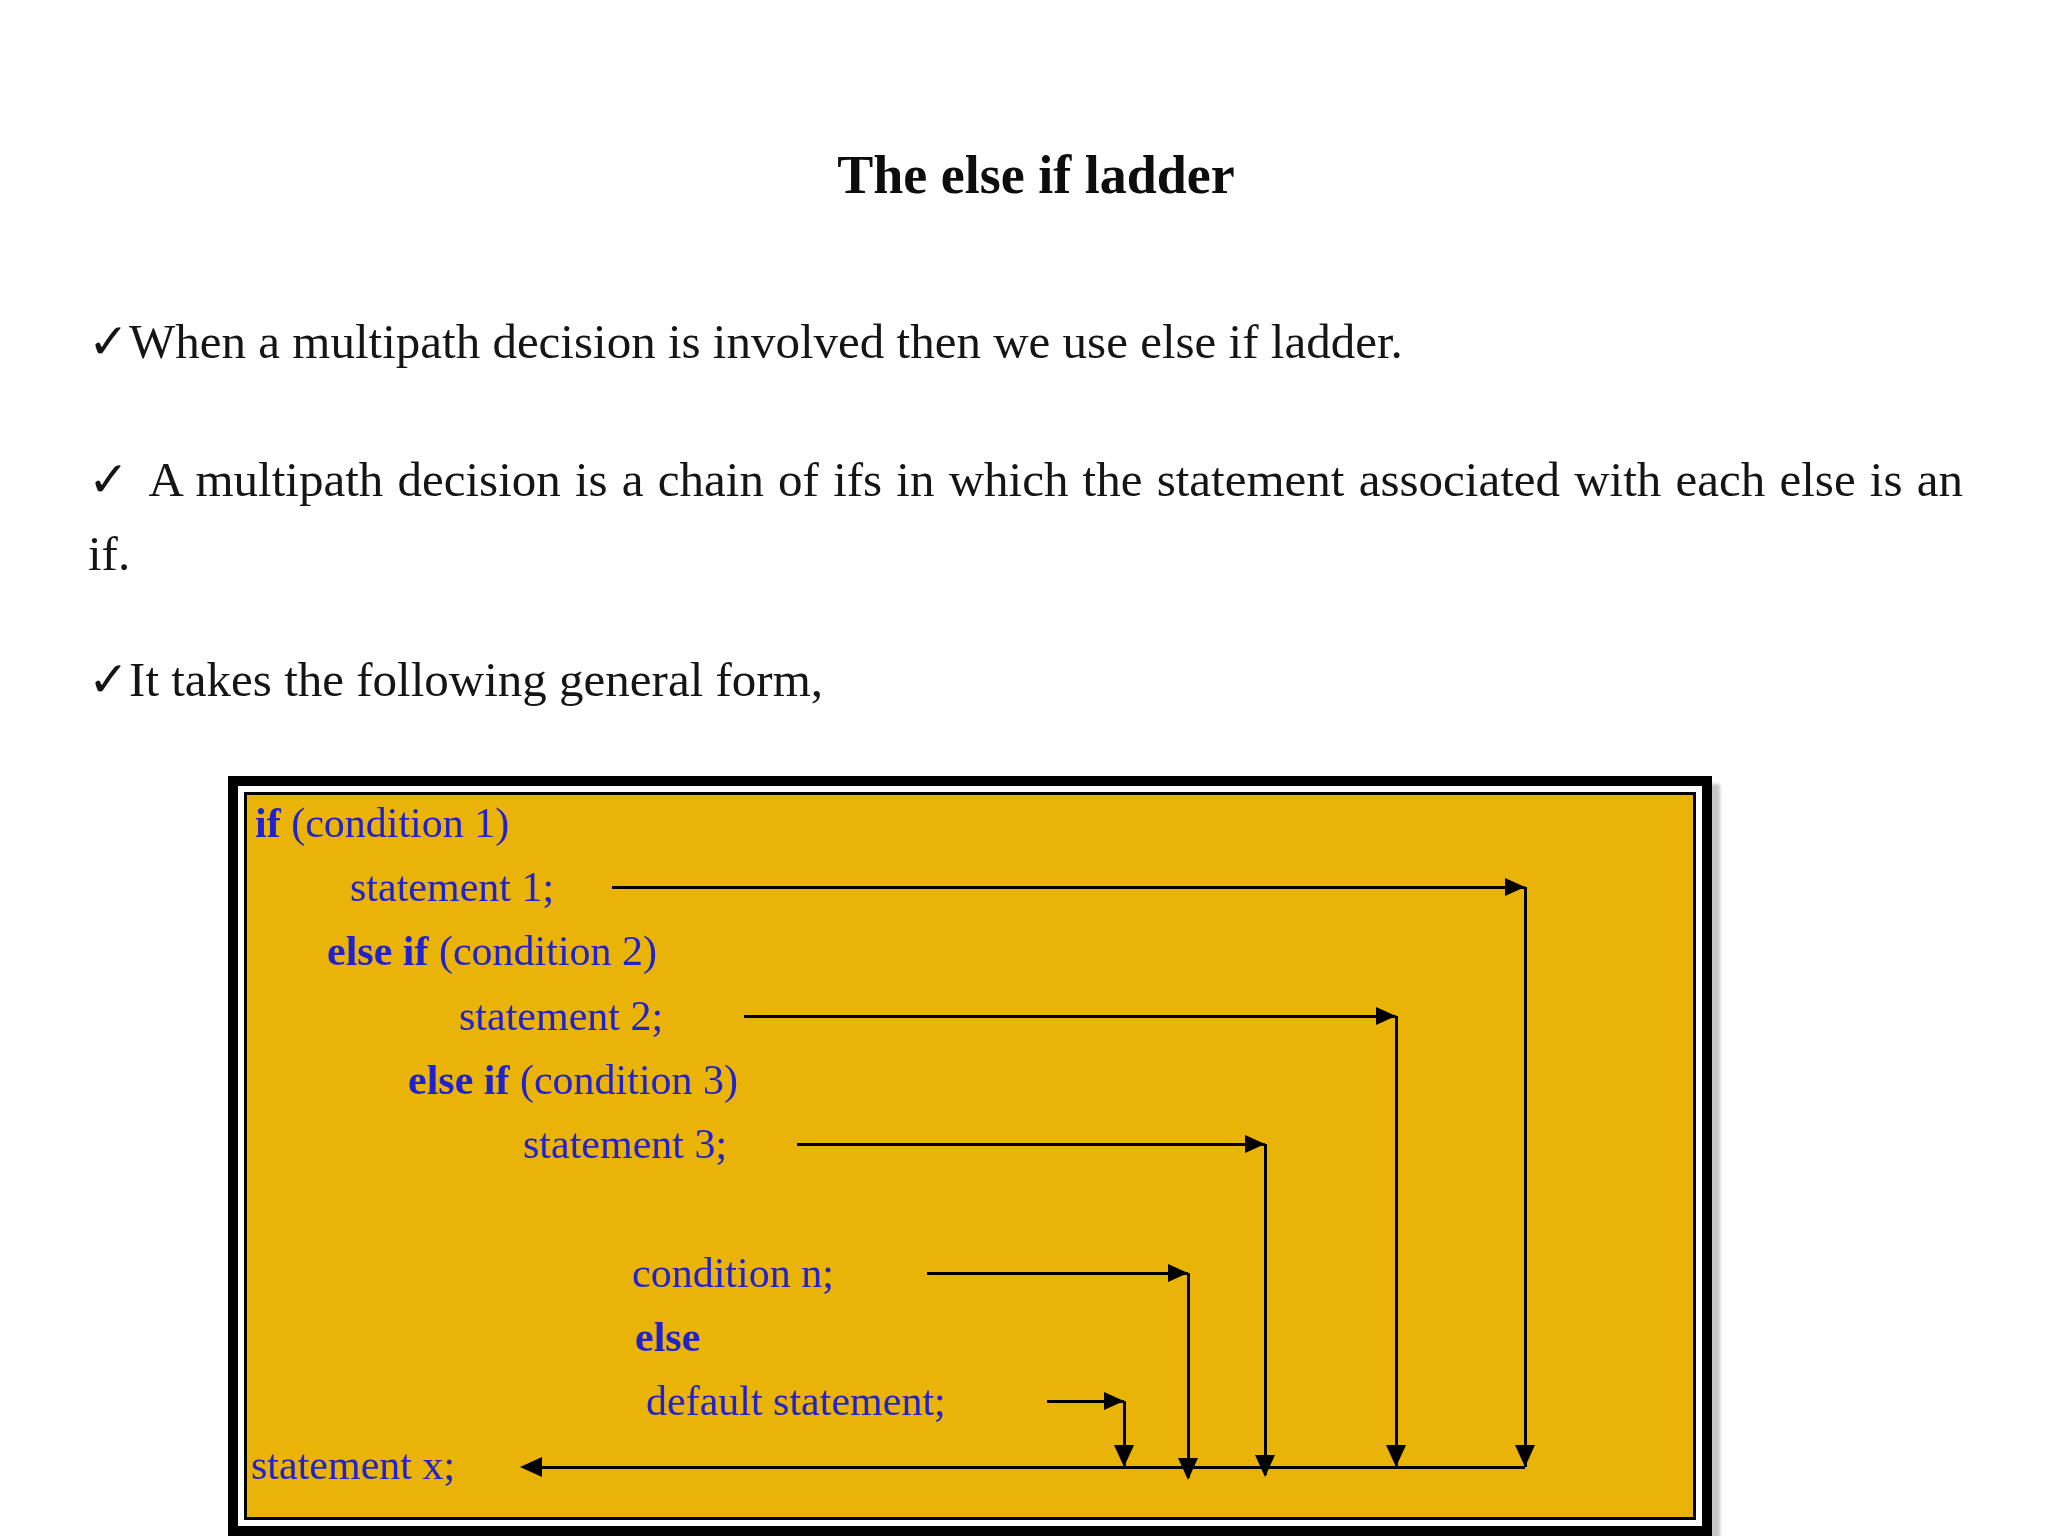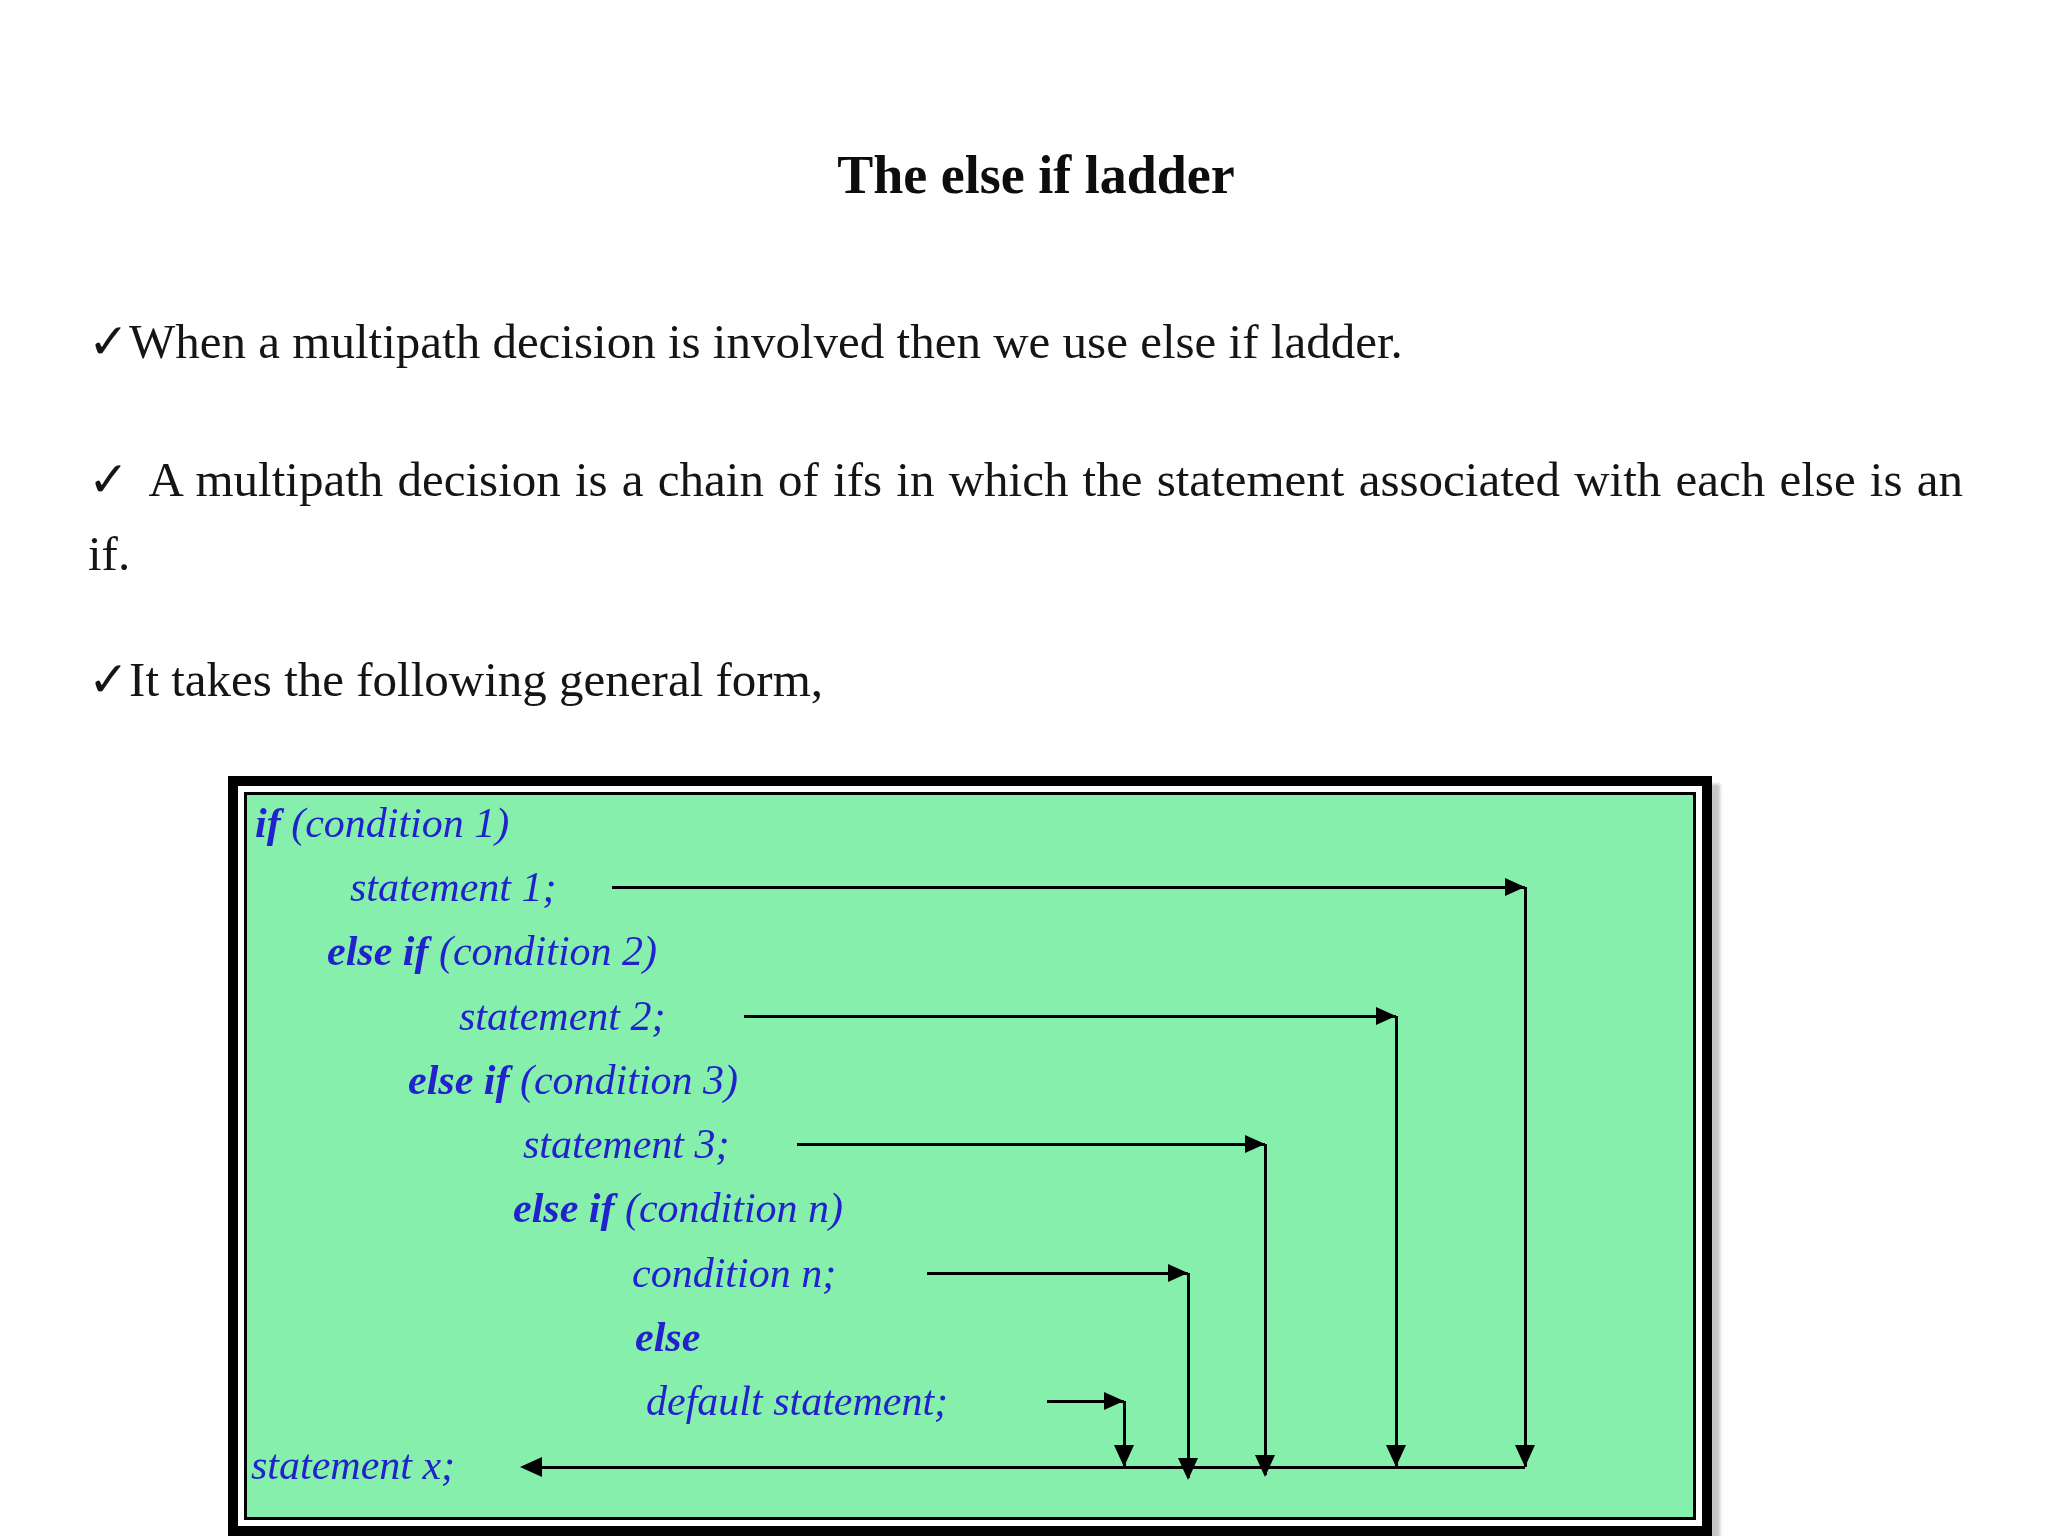--- a/index.html
+++ b/index.html
@@ -50,22 +50,21 @@
     border: 10px solid #000000;
     padding: 6px;
     background: #ffffff;
     box-shadow: 8px 8px 3px rgba(150,150,150,0.55);
   }
   #diagram-inner {
     position: relative;
     width: 100%; height: 100%;
     box-sizing: border-box;
     border: 3px solid #000000;
-    background: #86efac;
-    font-style: italic;
+    background: #eab308;
   }
 
   
   .code-row {
     position: absolute;
     white-space: nowrap;
     font-size: 42px;
     line-height: 52px;
     color: #2222cd;
   }
@@ -170,23 +169,20 @@
       </div>
       <div class="code-row" id="row-4">
         <span>statement 2;</span>
       </div>
       <div class="code-row" id="row-5">
         <span class="kw">else if</span><span> (condition 3)</span>
       </div>
       <div class="code-row" id="row-6">
         <span>statement 3;</span>
       </div>
-      <div class="code-row" id="row-7">
-        <span class="kw">else if</span><span> (condition n)</span>
-      </div>
       <div class="code-row" id="row-8">
         <span>condition n;</span>
       </div>
       <div class="code-row" id="row-9">
         <span class="kw">else</span>
       </div>
       <div class="code-row" id="row-10">
         <span>default statement;</span>
       </div>
       <div class="code-row" id="row-11">

